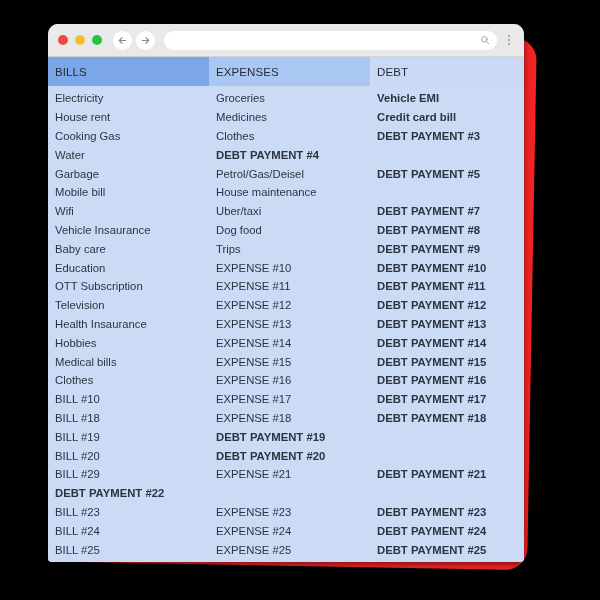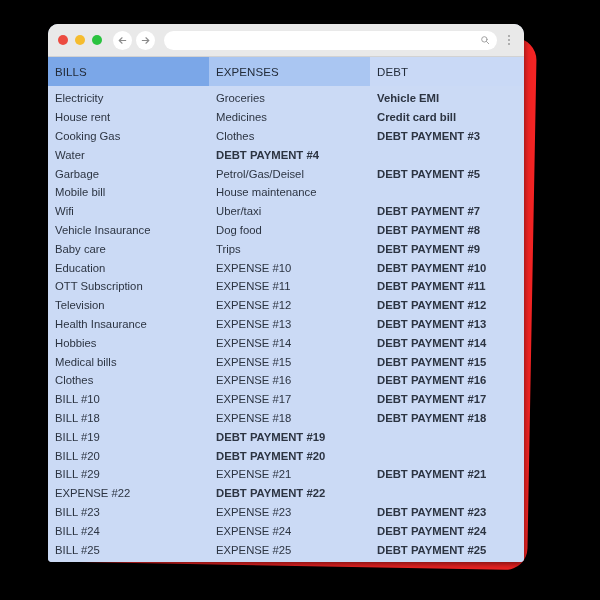--- a/index.html
+++ b/index.html
@@ -313,21 +313,20 @@
         <div class="data-row">
           <div class="cell c0">BILL #20</div>
           <div class="cell c2">DEBT PAYMENT #20</div>
         </div>
         <div class="data-row">
           <div class="cell c0">BILL #29</div>
           <div class="cell c1">EXPENSE #21</div>
           <div class="cell c2">DEBT PAYMENT #21</div>
         </div>
         <div class="data-row">
-          <div class="cell c1">EXPENSE #22</div>
           <div class="cell c2">DEBT PAYMENT #22</div>
         </div>
         <div class="data-row">
           <div class="cell c0">BILL #23</div>
           <div class="cell c1">EXPENSE #23</div>
           <div class="cell c2">DEBT PAYMENT #23</div>
         </div>
         <div class="data-row">
           <div class="cell c0">BILL #24</div>
           <div class="cell c1">EXPENSE #24</div>

